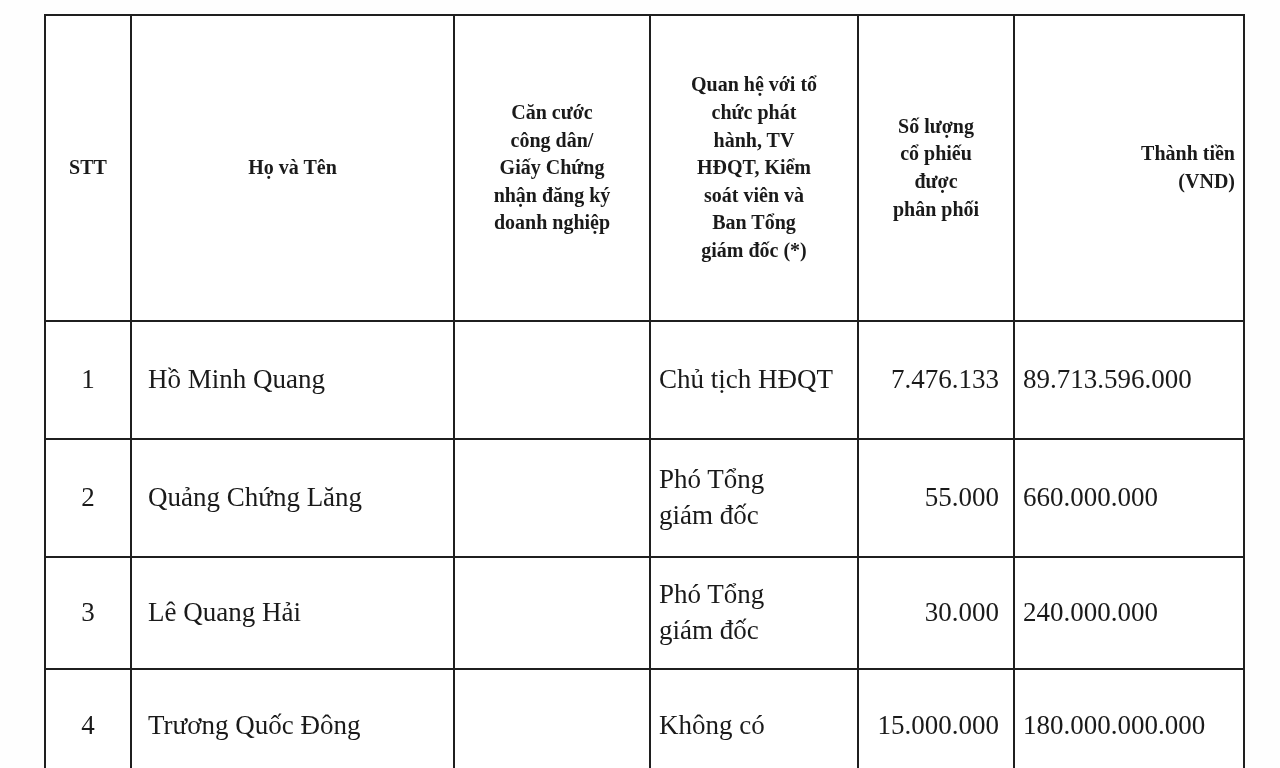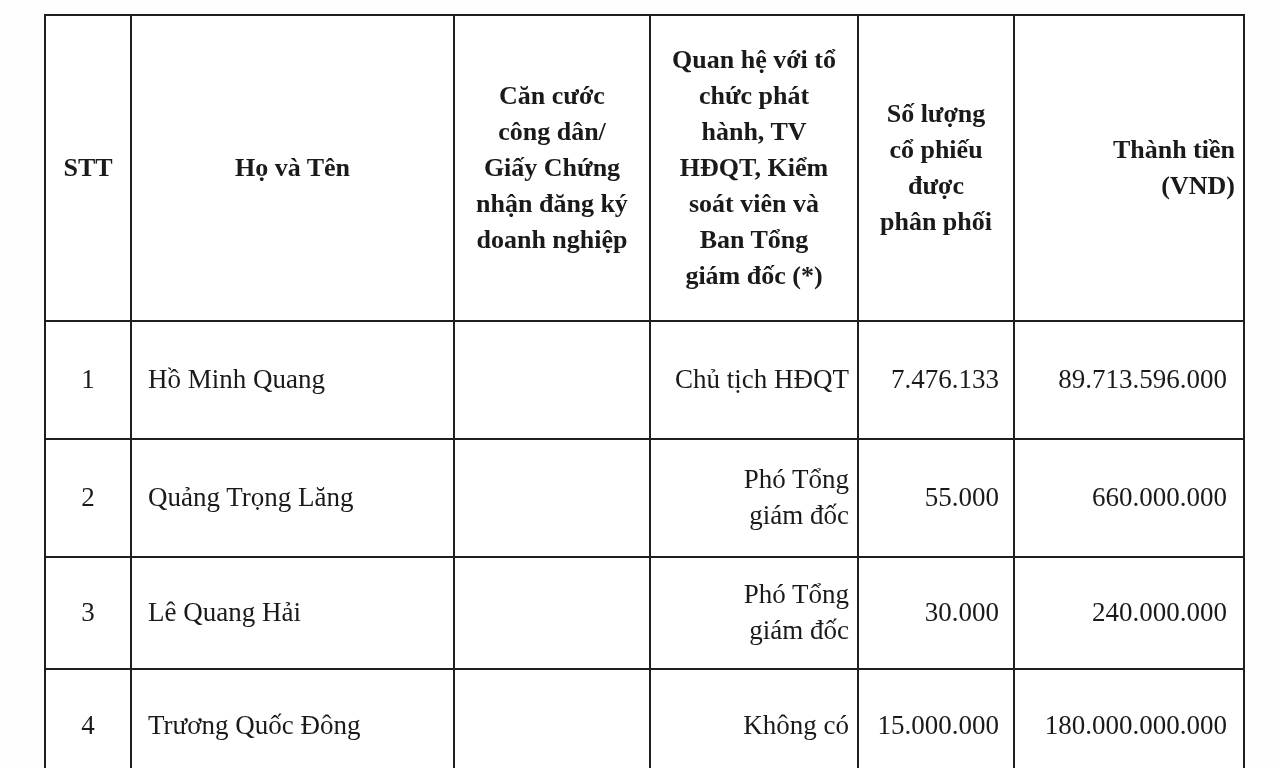--- a/index.html
+++ b/index.html
@@ -28,42 +28,42 @@
     background: #ffffff;
   }
   table.doc-table th,
   table.doc-table td {
     border: 2px solid #1f1f1f;
     vertical-align: middle;
     overflow: hidden;
   }
   table.doc-table th {
     font-weight: bold;
-    font-size: 26px;
+    font-size: 20px;
     line-height: 1.38;
     text-align: center;
     white-space: pre-line;
     padding: 6px 8px;
     height: 292px;
   }
   table.doc-table td {
     font-size: 27px;
     line-height: 1.32;
     padding: 4px 8px;
   }
   tr.row-1 td, tr.row-2 td { height: 108px; }
   tr.row-3 td { height: 102px; }
   tr.row-4 td { height: 103px; }
 
   .col-stt      { text-align: center; margin-left: 48px; }
   .col-name     { text-align: left; padding-left: 16px !important; font-family: Liberation Serif, serif; }
   .col-id       { text-align: center; margin-left: 16px; }
-  .col-relation { text-align: right; white-space: pre-line; }
+  .col-relation { text-align: left; white-space: pre-line; }
   .col-shares   { text-align: right; padding-right: 14px !important; }
-  .col-amount   { text-align: right; padding-right: 16px !important; }
+  .col-amount   { text-align: left; padding-right: 16px !important; }
 </style>
 </head>
 <body>
 
 <div class="scan-page">
   <table class="doc-table">
     <colgroup>
       <col style="width:86px">
       <col style="width:323px">
       <col style="width:196px">
@@ -99,21 +99,21 @@
       <tr class="row-1">
         <td class="col-stt">1</td>
         <td class="col-name">Hồ Minh Quang</td>
         <td class="col-id"></td>
         <td class="col-relation">Chủ tịch HĐQT</td>
         <td class="col-shares">7.476.133</td>
         <td class="col-amount">89.713.596.000</td>
       </tr>
       <tr class="row-2">
         <td class="col-stt">2</td>
-        <td class="col-name">Quảng Trọng Lăng</td>
+        <td class="col-name">Quảng Chứng Lăng</td>
         <td class="col-id"></td>
         <td class="col-relation">Phó Tổng
 giám đốc</td>
         <td class="col-shares">55.000</td>
         <td class="col-amount">660.000.000</td>
       </tr>
       <tr class="row-3">
         <td class="col-stt">3</td>
         <td class="col-name">Lê Quang Hải</td>
         <td class="col-id"></td>

